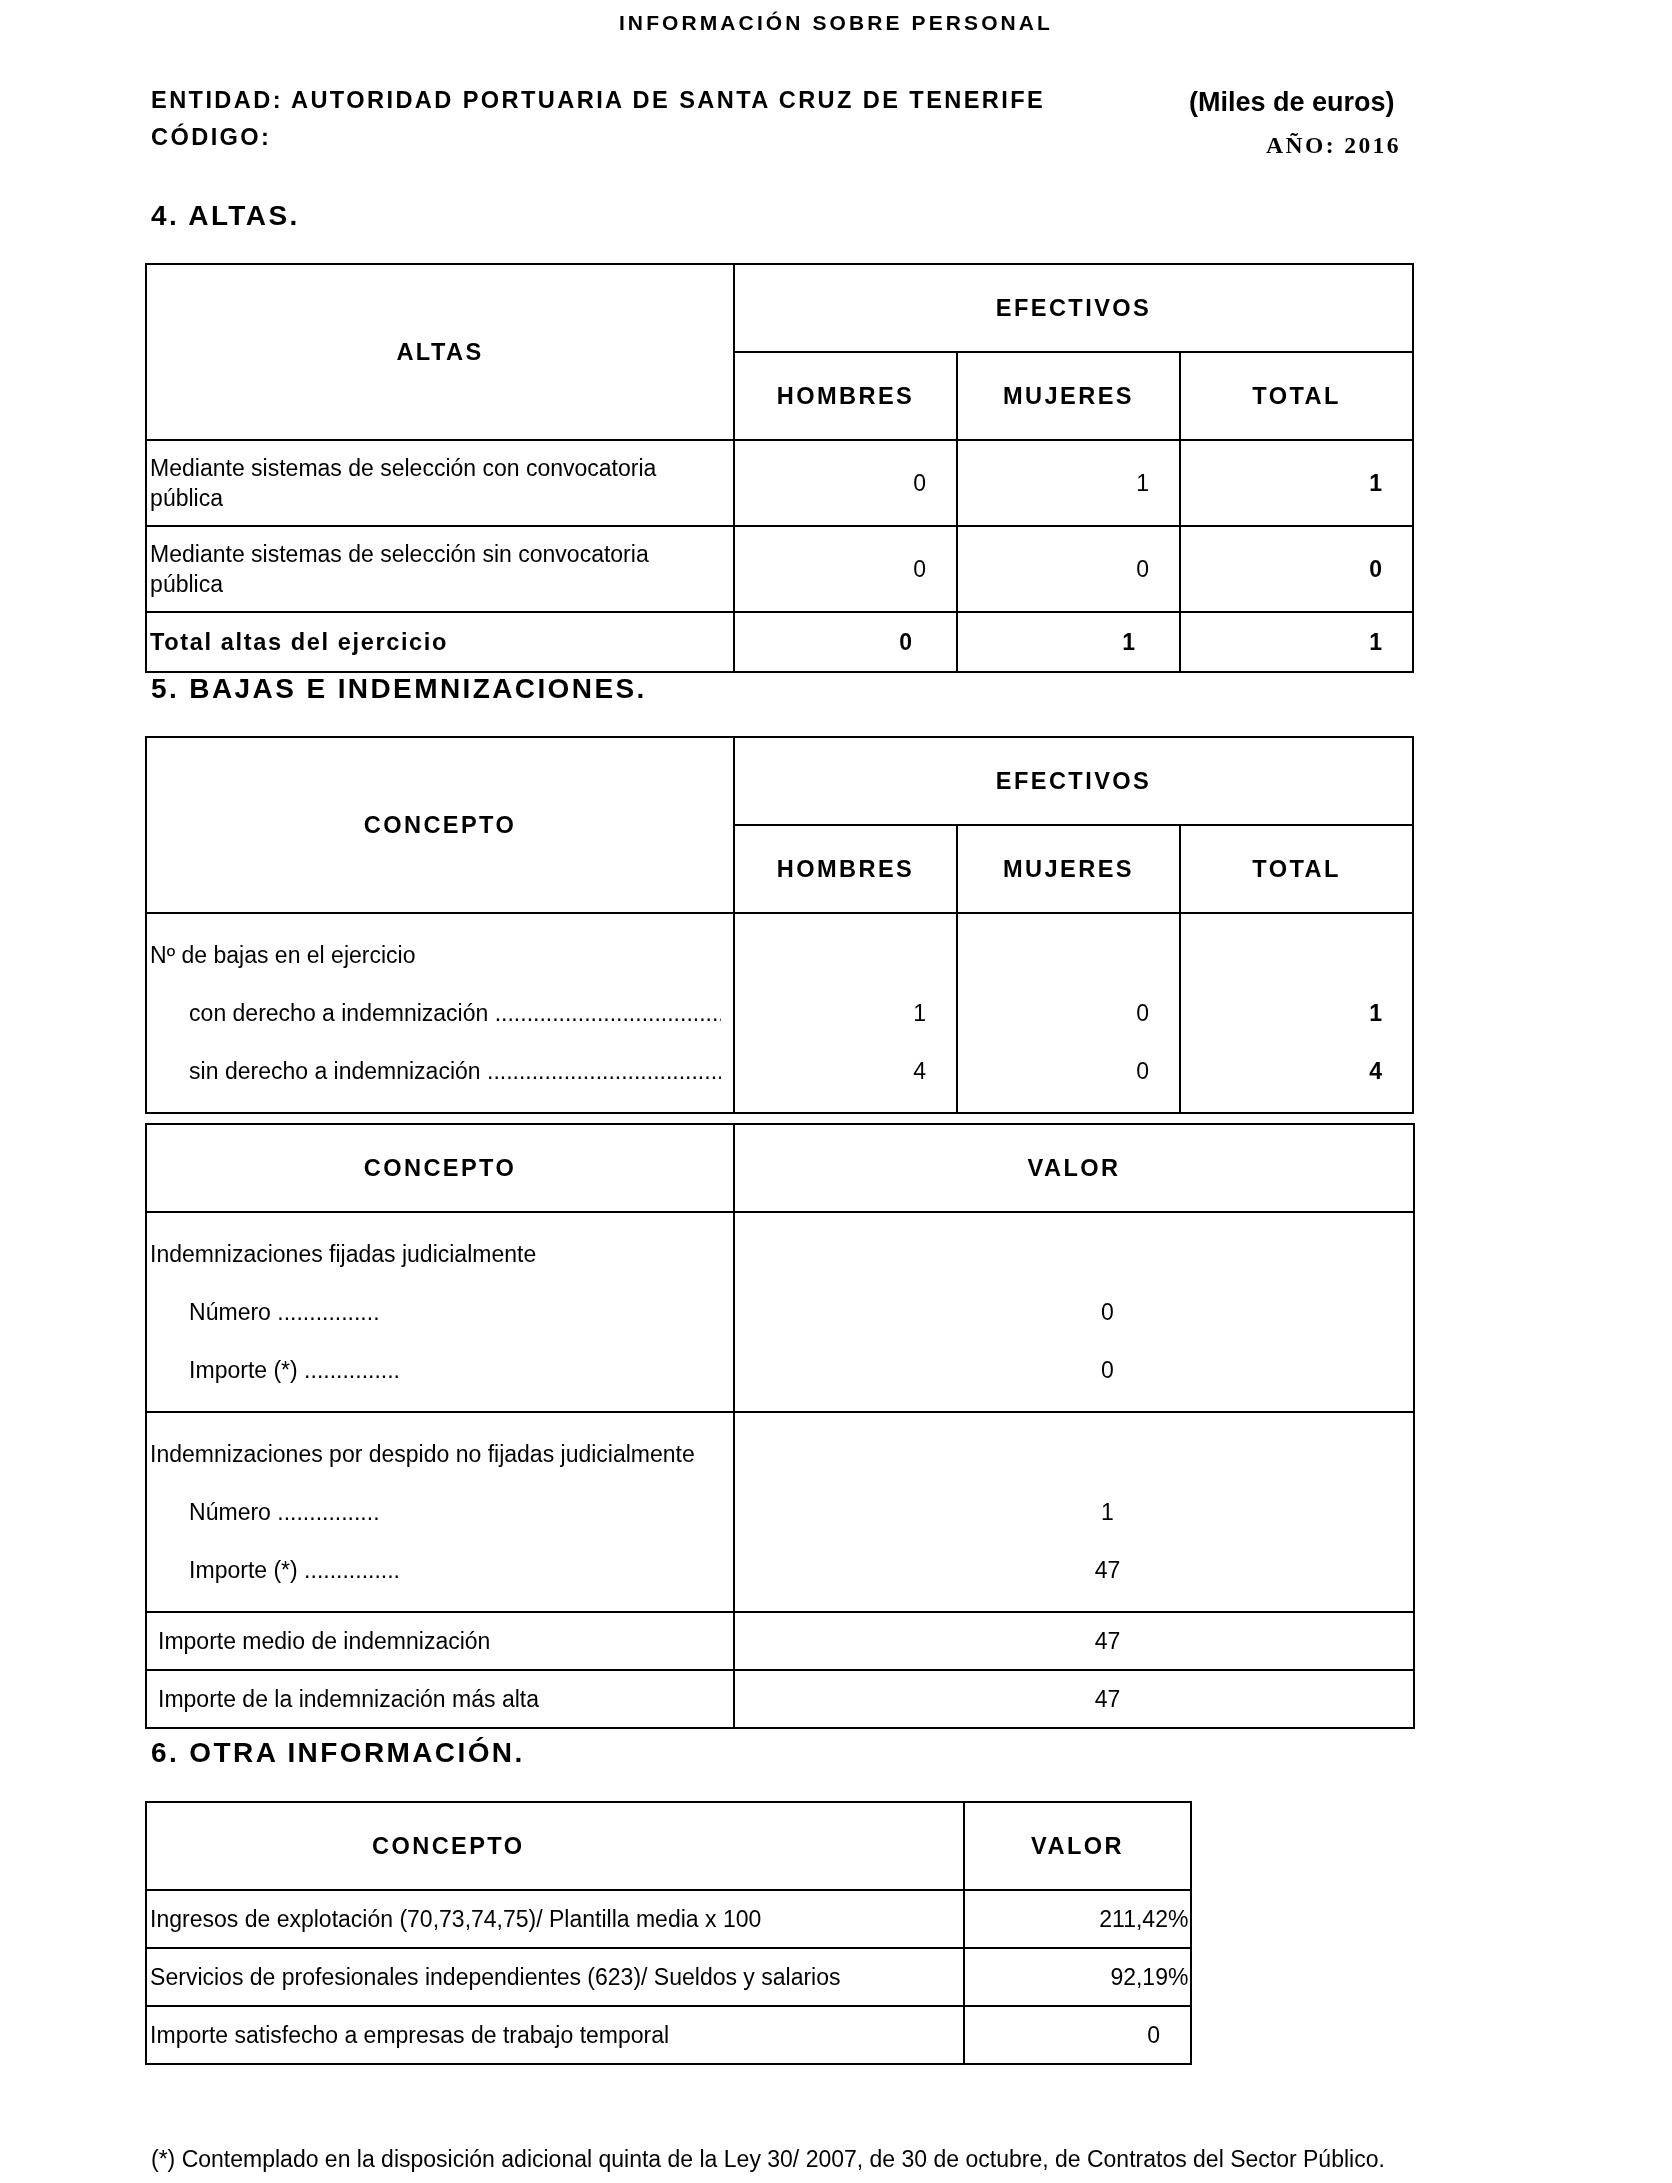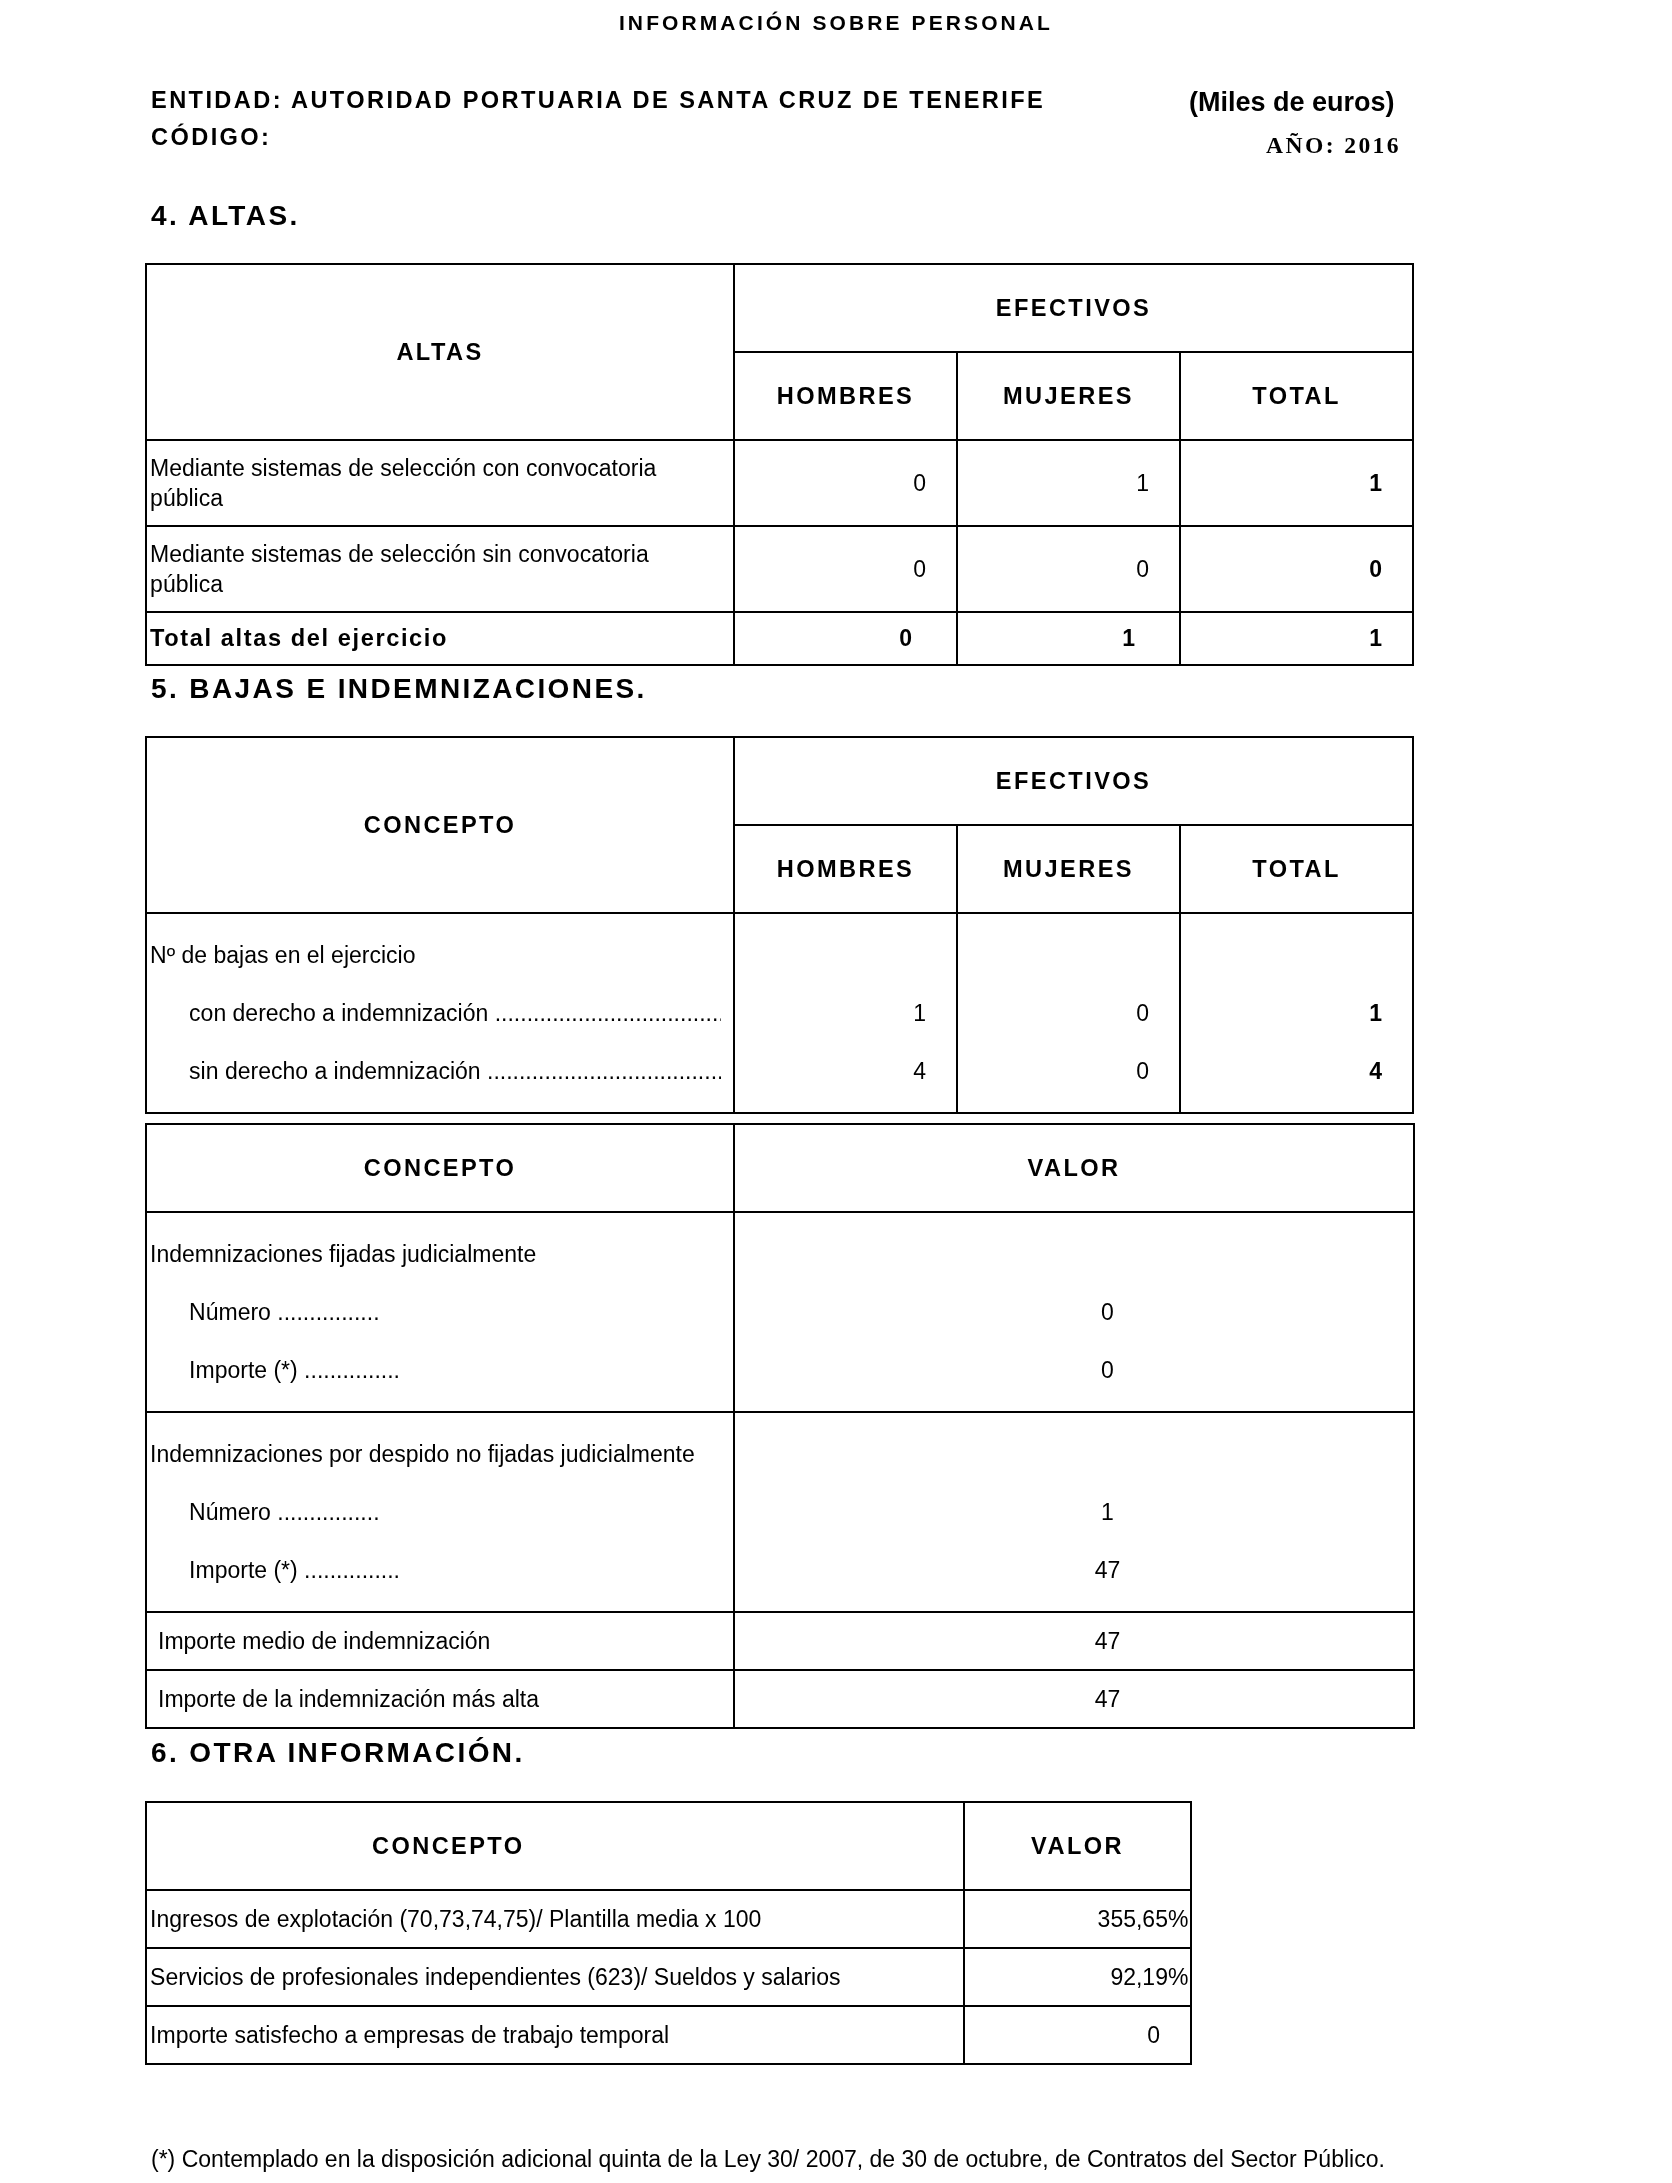--- a/index.html
+++ b/index.html
@@ -55,21 +55,21 @@
     <td class="num">0</td>
     <td class="num">1</td>
     <td class="numb">1</td>
   </tr>
   <tr style="height:58px">
     <td class="lbl">Mediante sistemas de selección sin convocatoria pública</td>
     <td class="num">0</td>
     <td class="num">0</td>
     <td class="numb">0</td>
   </tr>
-  <tr style="height:53px">
+  <tr style="height:60px">
     <td class="lblb">Total altas del ejercicio</td>
     <td class="numb" style="padding-right:44px">0</td>
     <td class="numb" style="padding-right:44px">1</td>
     <td class="numb">1</td>
   </tr>
 </tbody>
   </table>
 
 <div class="abs section" style="left:151px;top:673px;">5. BAJAS E INDEMNIZACIONES.</div>
 
@@ -167,21 +167,21 @@
       <col style="width:818px">
       <col style="width:227px">
     </colgroup>
   <tbody>
       <tr style="height:88px">
     <td class="h" style="text-align:left;padding-left:225px">CONCEPTO</td>
     <td class="h">VALOR</td>
   </tr>
   <tr style="height:58px">
     <td class="lbl">Ingresos de explotación (70,73,74,75)/ Plantilla media x 100</td>
-    <td class="valr">355,65%</td>
+    <td class="valr">211,42%</td>
   </tr>
   <tr style="height:58px">
     <td class="lbl">Servicios de profesionales independientes (623)/ Sueldos y salarios</td>
     <td class="valr">92,19%</td>
   </tr>
   <tr style="height:58px">
     <td class="lbl">Importe satisfecho a empresas de trabajo temporal</td>
     <td class="valr" style="padding-right:30px">0</td>
   </tr>
 </tbody>

